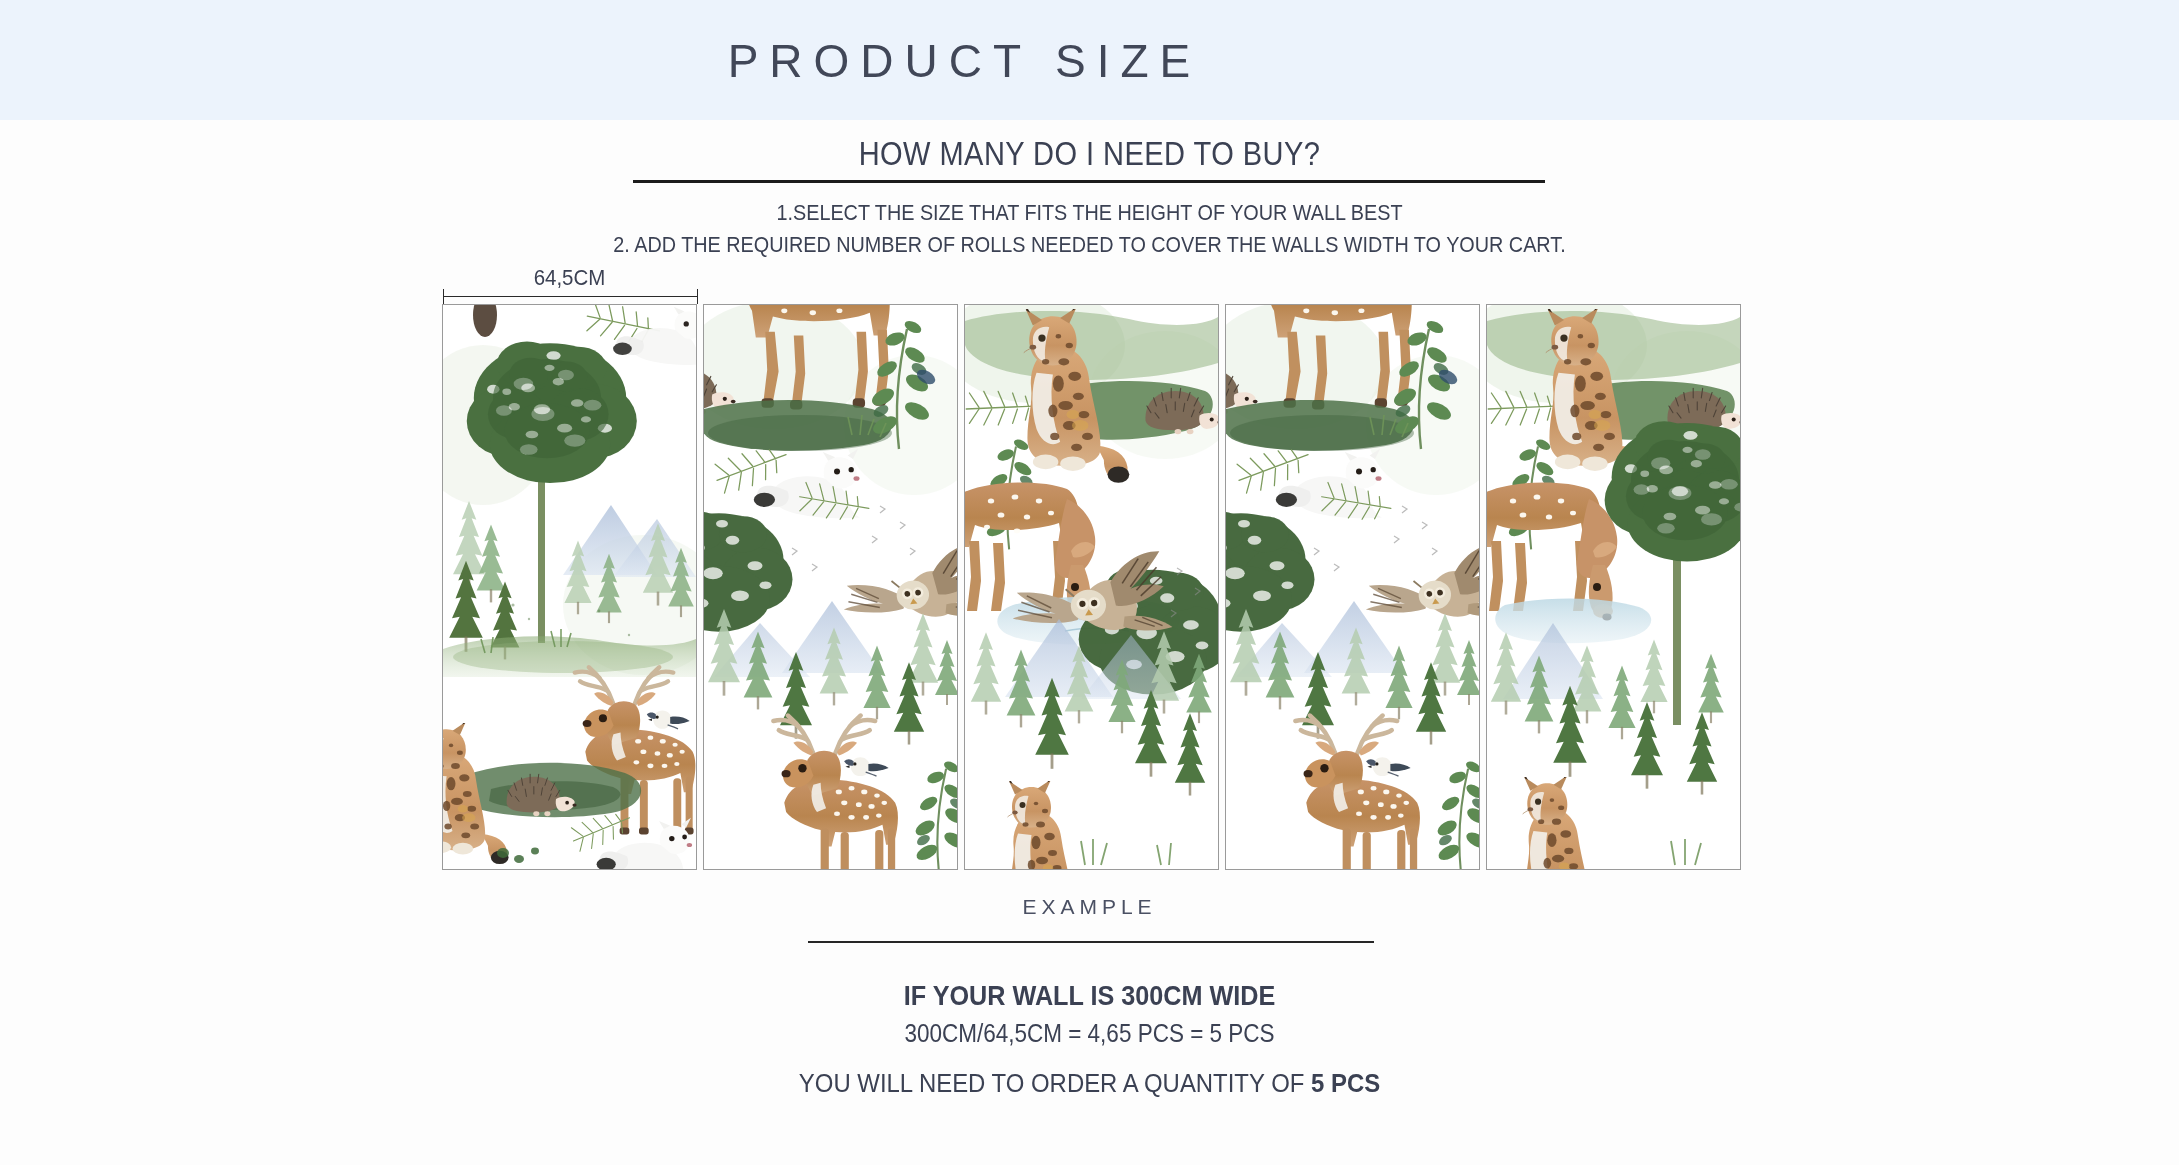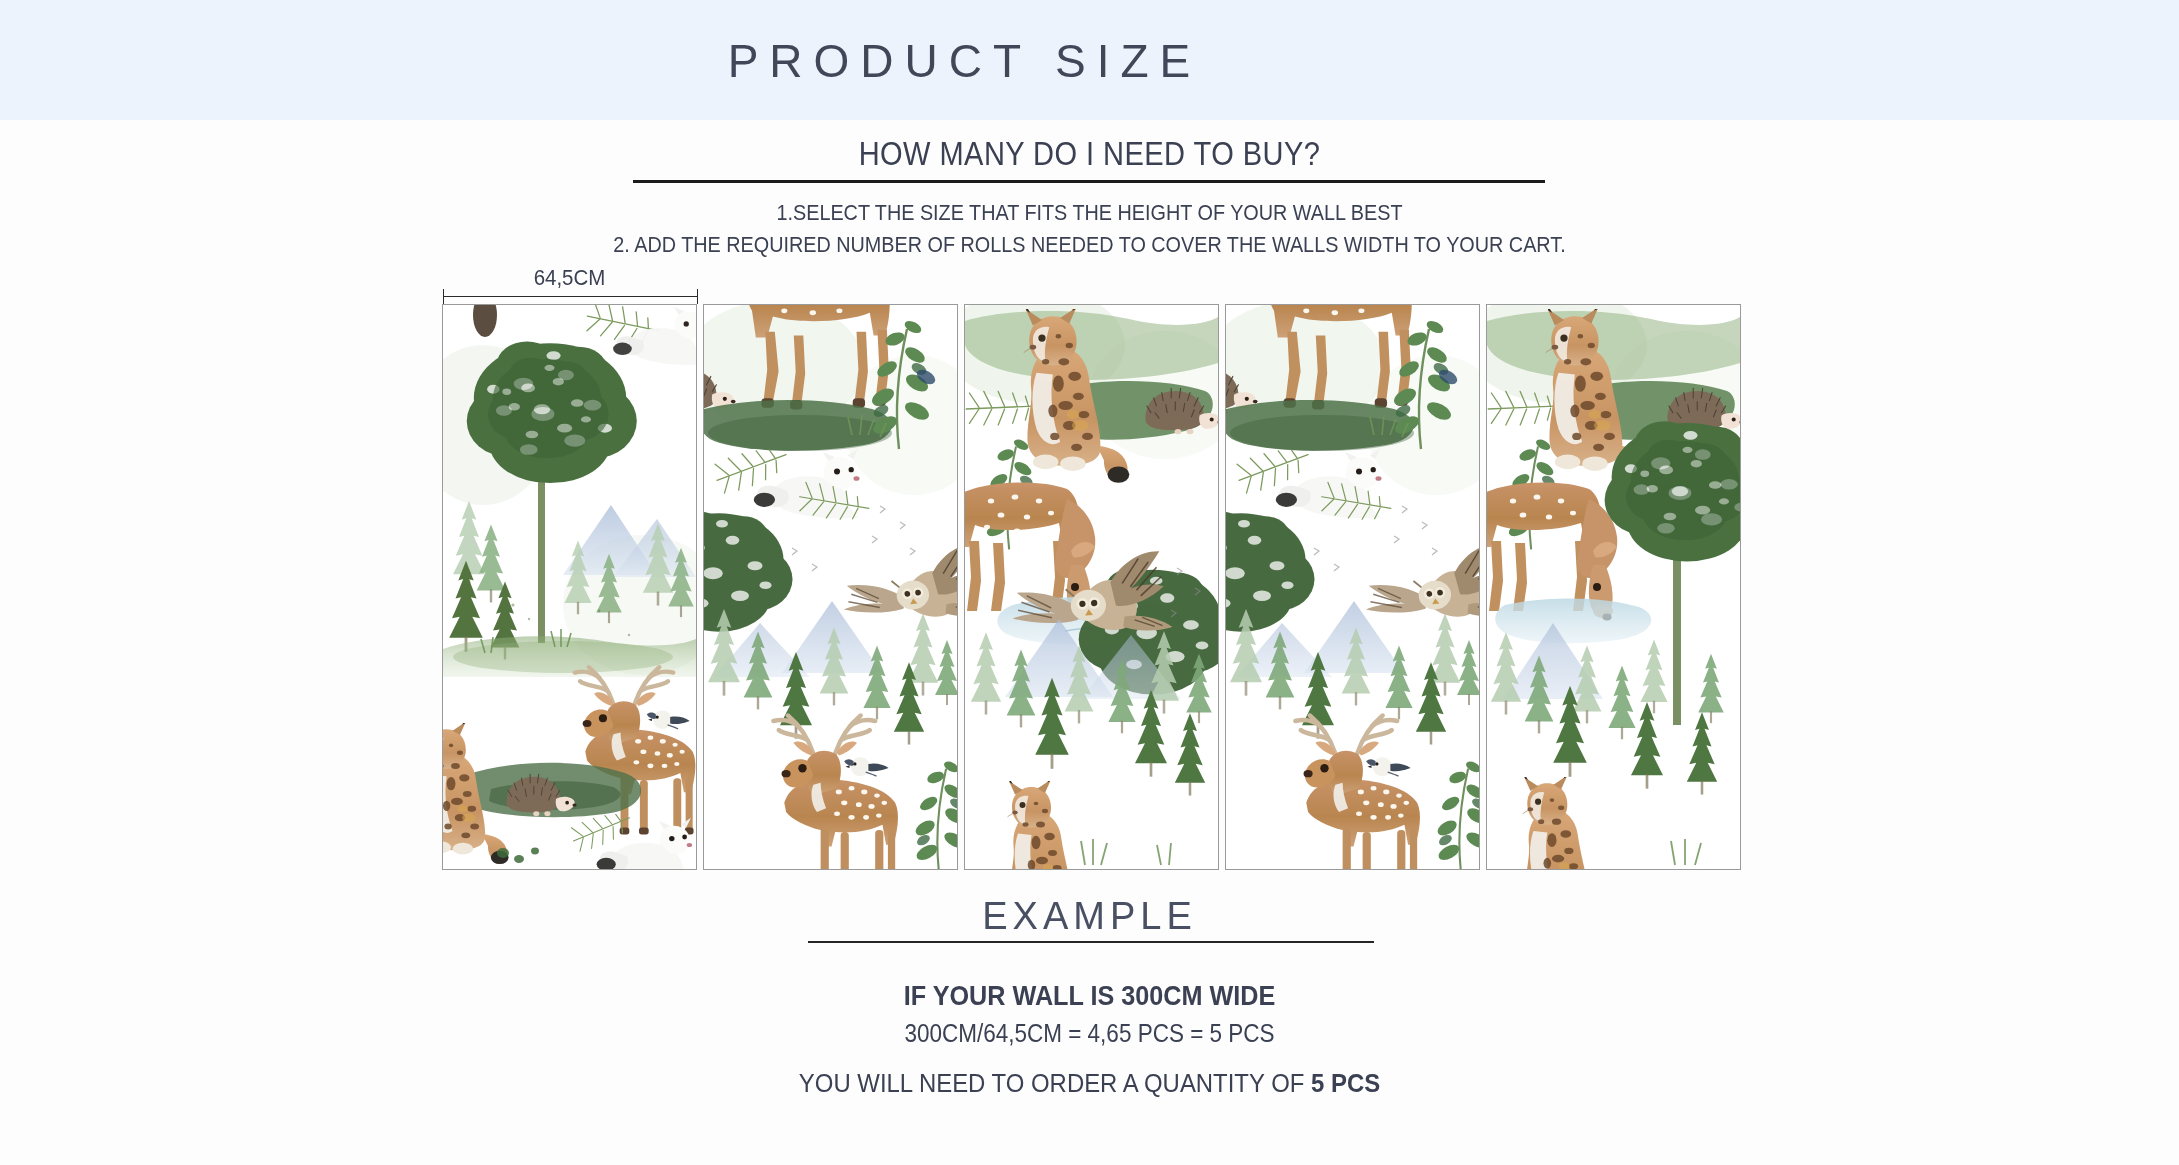--- a/index.html
+++ b/index.html
@@ -75,21 +75,21 @@
     overflow:hidden;
     position:relative;
     background:#ffffff;
     flex:0 0 auto;
   }
   .panel svg{display:block;position:absolute;left:0;top:0;}
 
   
   .example-title{
     position:absolute;left:0;top:895px;width:2179px;text-align:center;
-    font-size:38px;font-weight:300;letter-spacing:5px;color:#4a5063;
+    font-size:21px;font-weight:300;letter-spacing:5px;color:#4a5063;
   }
   .rule-example{
     position:absolute;left:808px;top:941px;width:566px;height:2px;
     background:#262626;
   }
   .ex-line{
     position:absolute;left:0;width:2179px;text-align:center;color:#3b4153;
   }
   .ex1{top:980px;font-size:28px;font-weight:600;transform:scaleX(0.9);}
   .ex2{top:1019px;font-size:25px;font-weight:400;transform:scaleX(0.9);}

